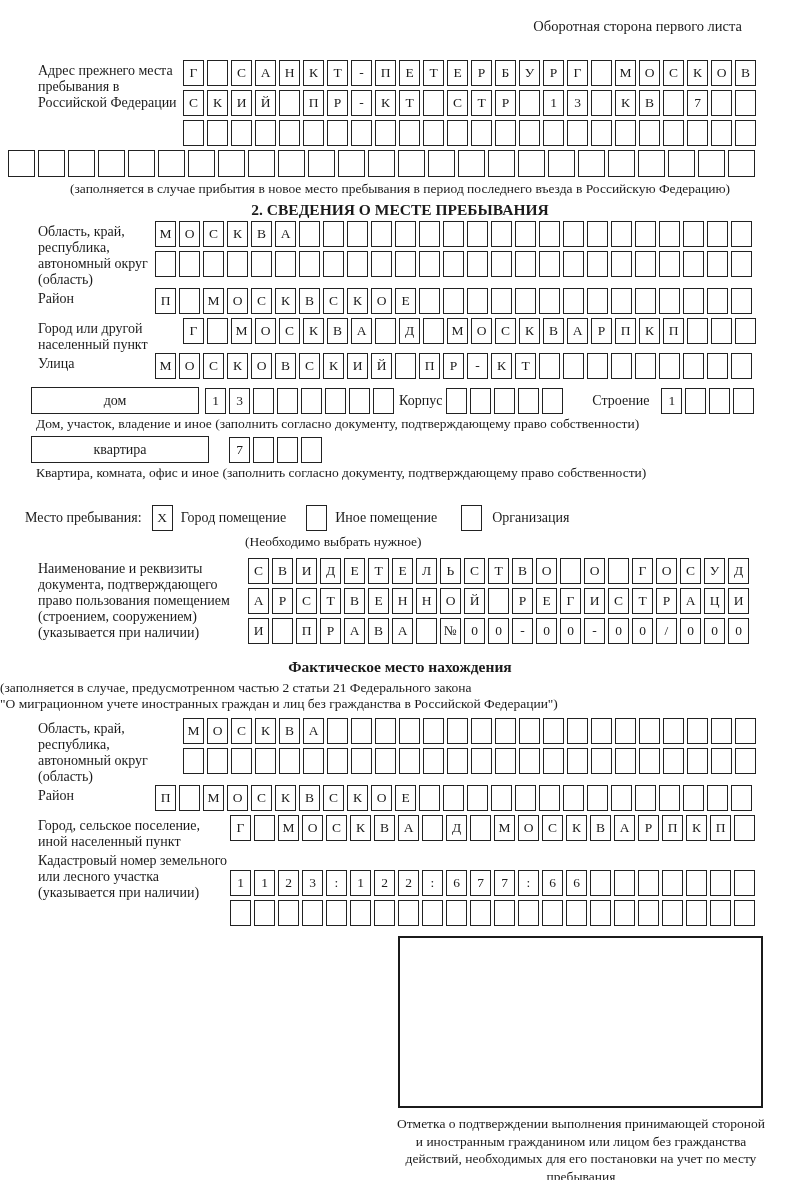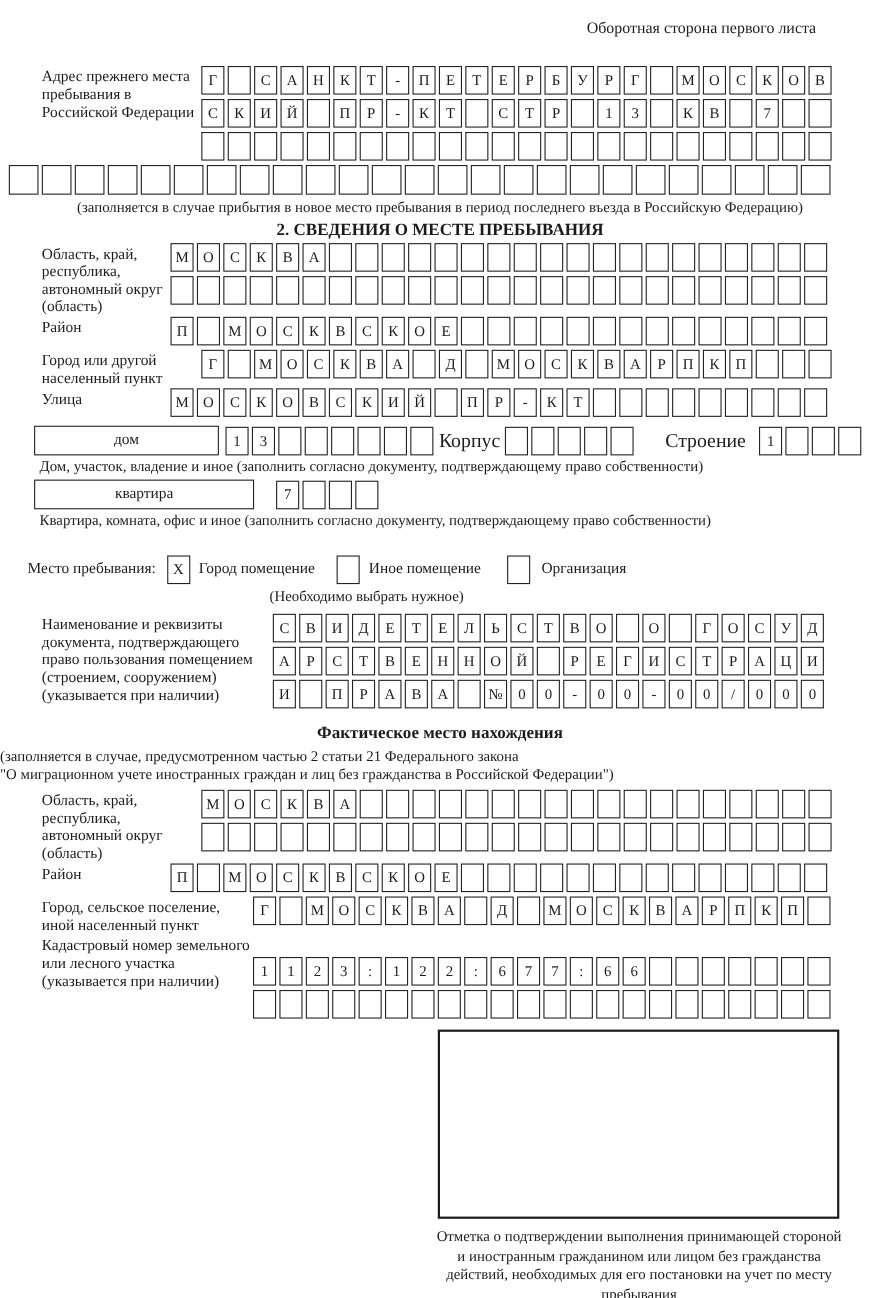--- a/index.html
+++ b/index.html
@@ -25,23 +25,23 @@
   .center{text-align:center;margin-top:3px;}
   .left{padding-left:36px;margin-top:2px;}
   .h2{text-align:center;font-weight:bold;font-size:15.5px;line-height:18px;margin-top:4px;margin-bottom:2px;}
   .subtitle{font-size:13.5px;line-height:16px;}
   .domrow{display:flex;align-items:center;margin-left:31px;margin-top:4px;}
   .widebox{
     box-sizing:border-box;height:27px;border:1.6px solid #222;display:flex;
     align-items:center;justify-content:center;font-size:14px;margin-right:6px;flex:none;
   }
   .dombox{width:168px;}
-  .kvbox{width:200px;margin-right:20px;}
+  .kvbox{width:178px;margin-right:20px;}
   .domrow .cells{margin-bottom:0;}
-  .inlbl{font-size:18px;flex:none;margin:0 4px 0 2px;}
+  .inlbl{font-size:14px;flex:none;margin:0 4px 0 2px;}
   .inlbl.st{margin-left:26px;margin-right:12px;}
   .mestorow{display:flex;align-items:center;padding-left:25px;margin-top:24px;}
   .mestorow .cell{margin:0;}
   .mlabel{font-size:14px;margin-right:10px;}
   .mopt{font-size:14px;}
   .choose{padding-left:245px;margin-top:3px;}
   .docblock{margin-top:8px;}
   .fact-title{margin-top:10px;margin-bottom:4px;}
   .mt6{margin-top:6px;}
   .kadastr .rows{padding-top:20px;}

